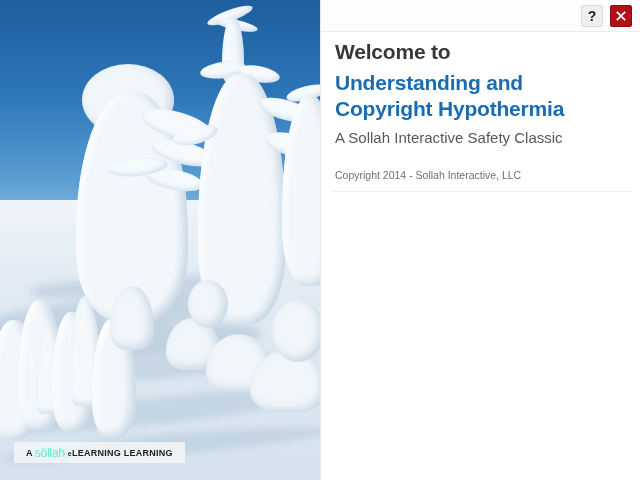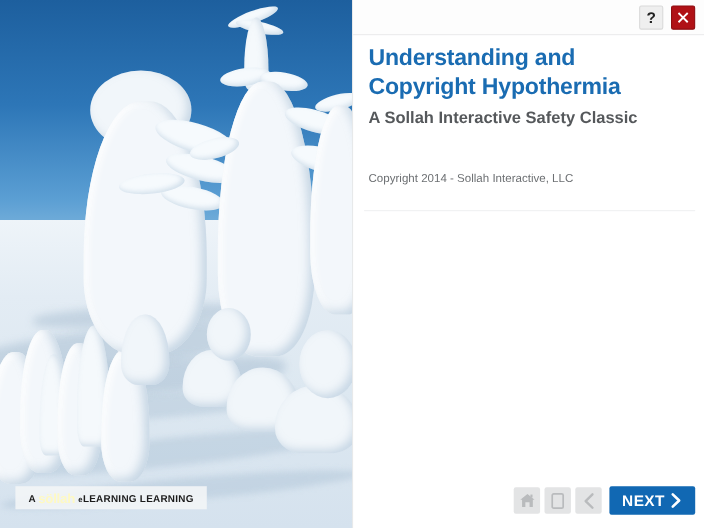--- a/index.html
+++ b/index.html
@@ -93,22 +93,22 @@
     white-space: nowrap;
   }
   .logo-a {
     font-size: 9px;
     font-weight: bold;
     color: #1b1b1b;
     letter-spacing: 0.2px;
   }
   .logo-sollah {
     font-size: 12px;
-    font-weight: bold;
-    color: #fef9c3;
+    font-weight: normal;
+    color: #5eead4;
     letter-spacing: -0.2px;
     margin: 0 3px 0 2px;
   }
   .logo-tail {
     font-size: 9px;
     font-weight: bold;
     color: #1b1b1b;
     letter-spacing: 0.25px;
   }
   .logo-tail .small-e { font-size: 7px; }
@@ -181,29 +181,29 @@
   .main-title {
     font-size: 21px;
     font-weight: bold;
     color: #1a6cb2;
     letter-spacing: -0.2px;
     margin: 0 0 5px 0;
     line-height: 1.26;
   }
   .subtitle {
     font-size: 15px;
-    font-weight: bold;
+    font-weight: normal;
     color: #55585b;
     margin: 3px 0 0 0;
     line-height: 1.3;
   }
   .copyright {
     font-size: 10.5px;
     color: #6d7073;
-    margin: 39px 0 0 0;
+    margin: 22px 0 0 0;
   }
   .panel-divider {
     position: absolute;
     left: 10px;
     right: 8px;
     top: 191px;
     height: 1px;
     background: #f0f1f2;
   }
 
@@ -312,52 +312,24 @@
         <span>?</span>
       </div>
       <div class="close-btn">
         <svg width="12" height="12" viewBox="0 0 12 12">
           <path d="M2.4 1.2 L6 4.8 L9.6 1.2 L10.8 2.4 L7.2 6 L10.8 9.6 L9.6 10.8 L6 7.2 L2.4 10.8 L1.2 9.6 L4.8 6 L1.2 2.4 Z" fill="#ffffff"></path>
         </svg>
       </div>
     </div>
 
     <div class="text-block">
+      <div class="welcome-line">Welcome to</div>
       <div class="main-title">Understanding and Copyright Hypothermia</div>
       <div class="subtitle">A Sollah Interactive Safety Classic</div>
       <div class="copyright">Copyright 2014 - Sollah Interactive, LLC</div>
     </div>
 
     <div class="panel-divider"></div>
 
-    <div class="controls">
-
-      <div class="ctl">
-        <svg width="15" height="14" viewBox="0 0 15 14">
-          <path d="M7.5 1 L14 6.4 L12.4 6.4 L12.4 13 L9.4 13 L9.4 8.6 L5.6 8.6 L5.6 13 L2.6 13 L2.6 6.4 L1 6.4 Z" fill="#b9bbbd"></path>
-          <rect x="10.2" y="1.6" width="1.9" height="2.6" fill="#b9bbbd"></rect>
-        </svg>
-      </div>
-
-      <div class="ctl">
-        <svg width="12" height="15" viewBox="0 0 12 15">
-          <rect x="1" y="1" width="10" height="13" rx="1.4" fill="none" stroke="#b9bbbd" stroke-width="1.6"></rect>
-        </svg>
-      </div>
-
-      <div class="ctl">
-        <svg width="11" height="15" viewBox="0 0 11 15">
-          <path d="M8.6 1.4 L2.4 7.5 L8.6 13.6" fill="none" stroke="#b9bbbd" stroke-width="2.2" stroke-linecap="round" stroke-linejoin="round"></path>
-        </svg>
-      </div>
-
-      <div class="next-btn">
-        <span class="next-label">NEXT</span>
-        <svg width="11" height="14" viewBox="0 0 11 14">
-          <path d="M2.6 1.4 L8.4 7 L2.6 12.6" fill="none" stroke="#ffffff" stroke-width="2.4" stroke-linecap="round" stroke-linejoin="round"></path>
-        </svg>
-      </div>
-
-    </div>
 
   </div>
 
 </div>
 
 </body></html>

